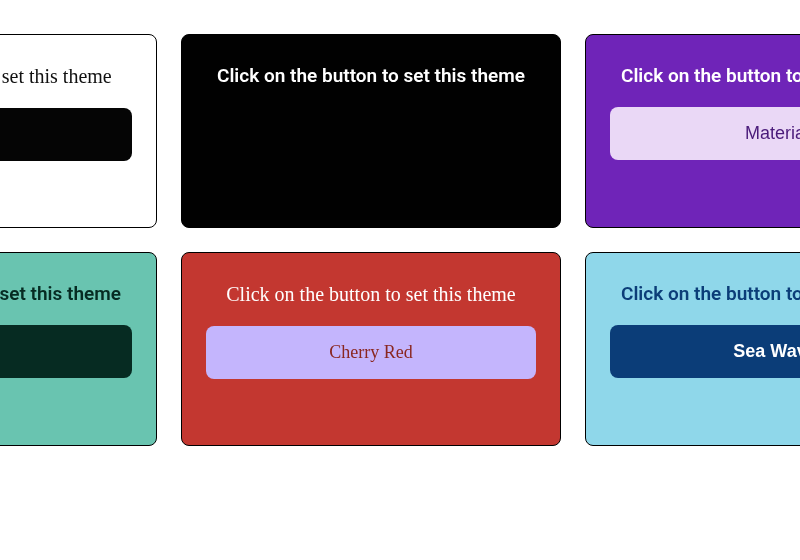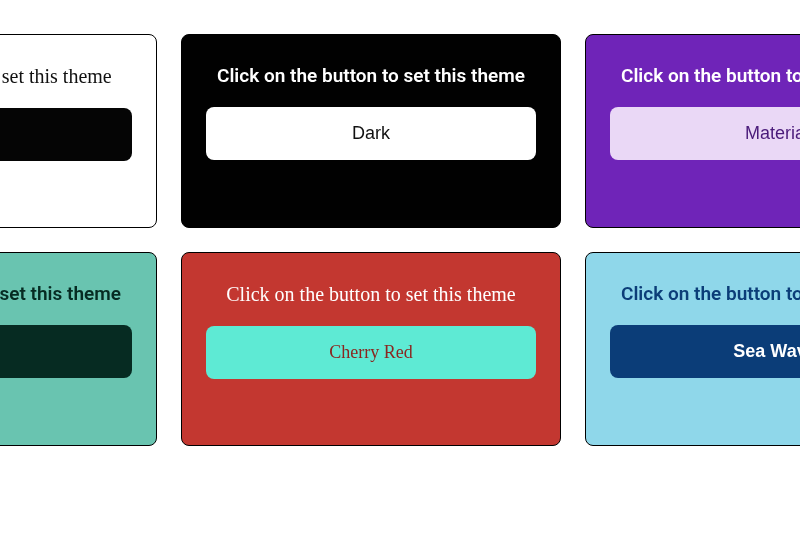--- a/index.html
+++ b/index.html
@@ -62,40 +62,39 @@
   .card-materia .btn { background: #ead8f6; color: #4a1b7a; }
 
   
   .card-teal { background: #69c4b0; }
   .card-teal .prompt { color: #062b22; font-weight: 600; }
   .card-teal .btn { background: #062b22; color: #d7f0ea; }
 
   
   .card-red { background: #c33730; }
   .card-red .prompt { color: #ffffff; font-family: Georgia, "Times New Roman", serif; font-weight: 400; font-size: 20px; }
-  .card-red .btn { background: #5eead4; color: #8a2721; font-family: Georgia, "Times New Roman", serif; }
+  .card-red .btn { background: #c4b5fd; color: #8a2721; font-family: Georgia, "Times New Roman", serif; }
 
   
   .card-sea { background: #8fd7ea; }
   .card-sea .prompt { color: #0b3d78; font-weight: 600; }
   .card-sea .btn { background: #0b3d78; color: #ffffff; font-weight: 600; }
 </style>
 </head>
 <body>
 
 <div class="grid">
 
   <div class="card card-light">
     <div class="prompt">Click on the button to set this theme</div>
     <button class="btn">Light</button>
   </div>
 
   <div class="card card-dark">
     <div class="prompt">Click on the button to set this theme</div>
-    <button class="btn">Dark</button>
   </div>
 
   <div class="card card-materia">
     <div class="prompt">Click on the button to set this theme</div>
     <button class="btn">Materia</button>
   </div>
 
   <div class="card card-teal">
     <div class="prompt">Click on the button to set this theme</div>
     <button class="btn">Forest</button>

